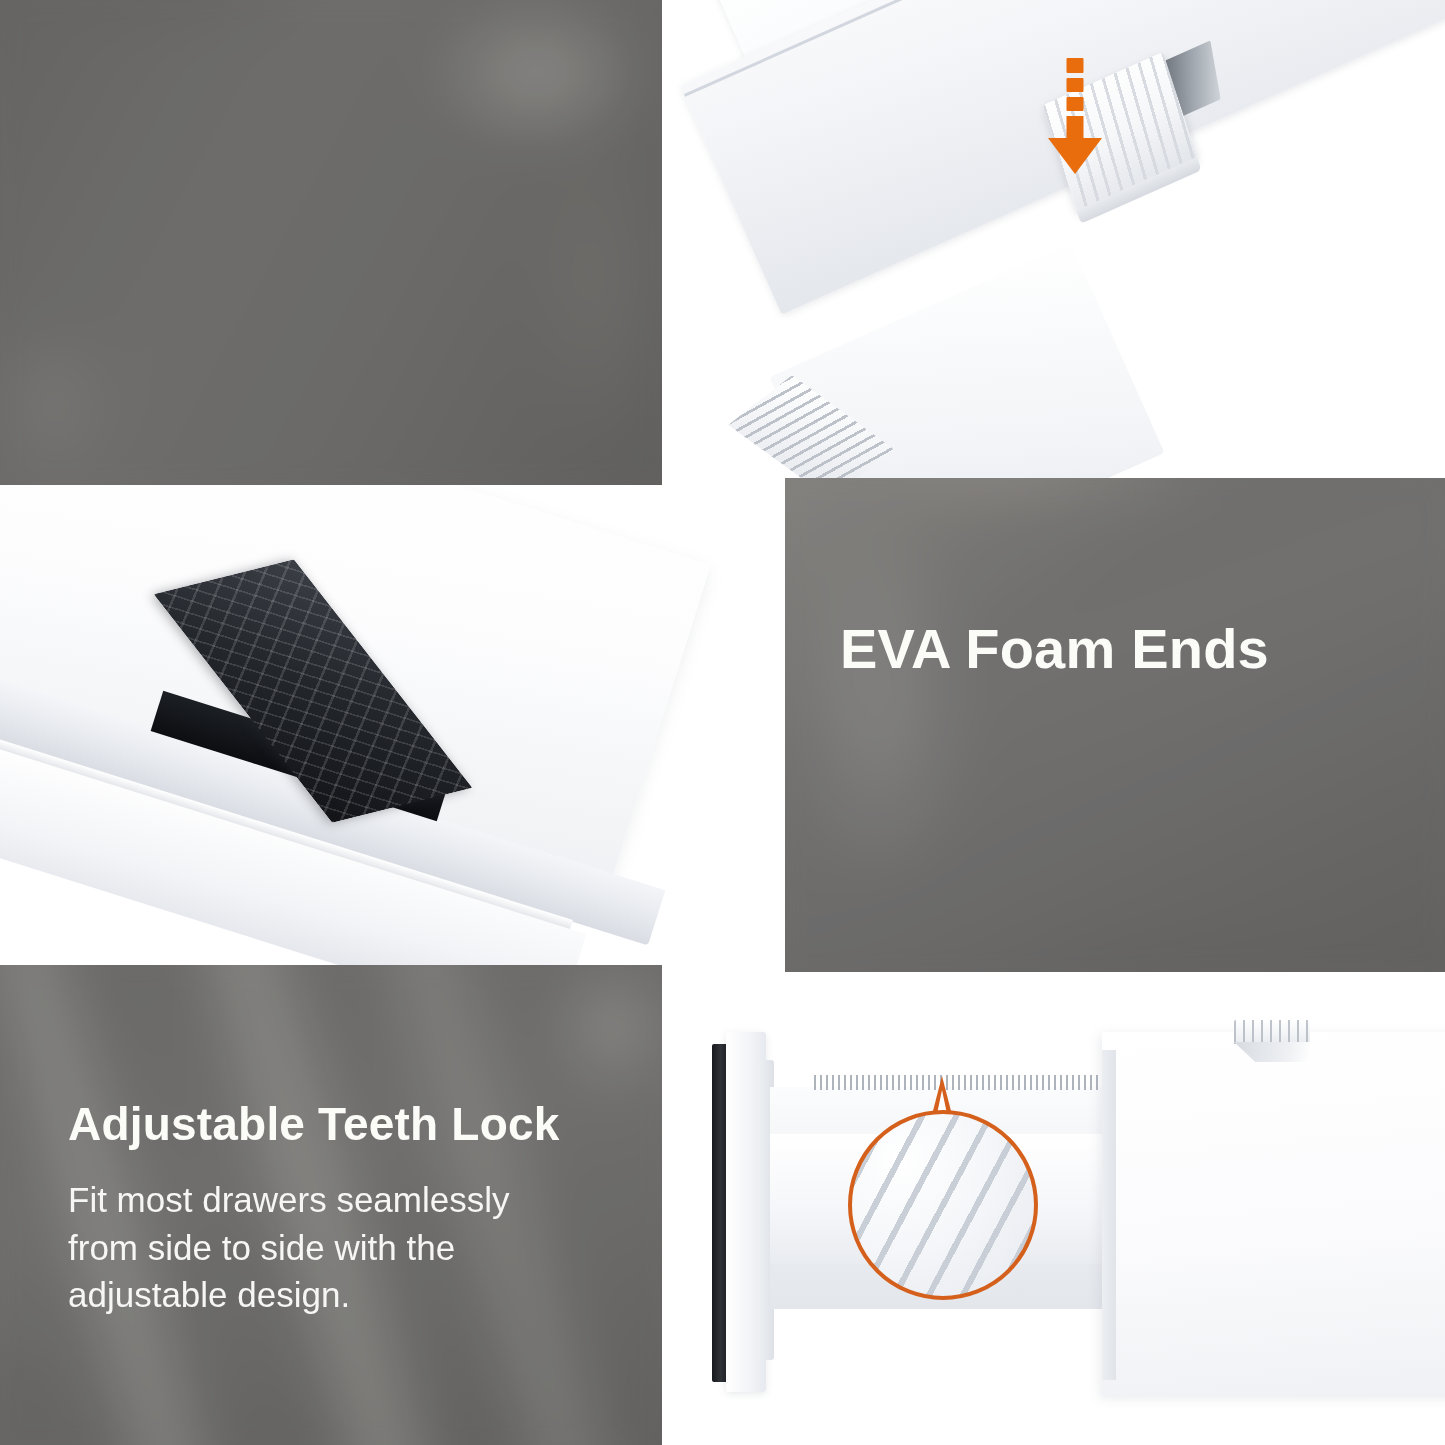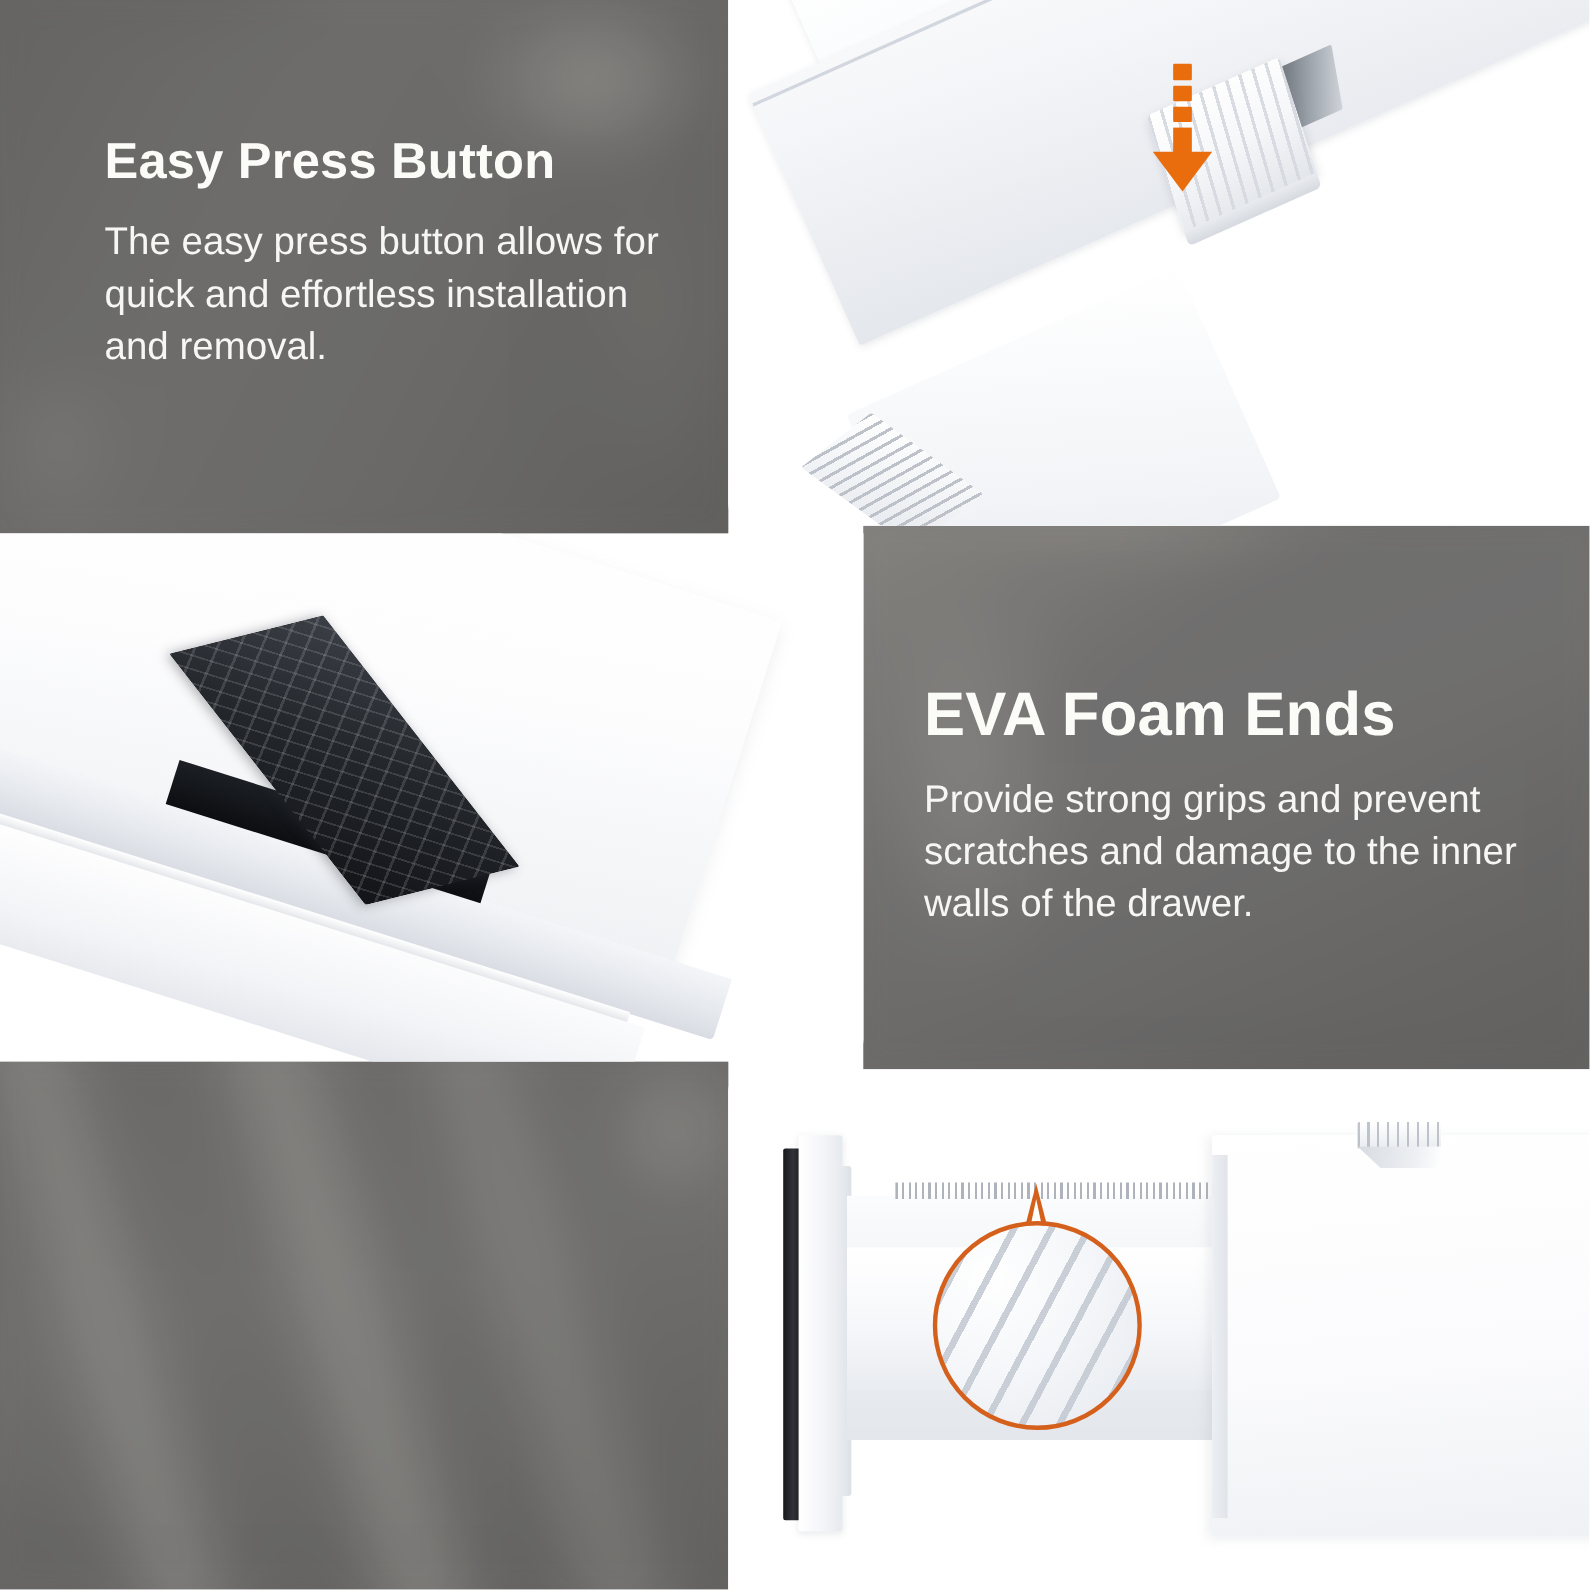--- a/index.html
+++ b/index.html
@@ -368,24 +368,20 @@
 </style>
 </head>
 <body>
 
 <div class="canvas">
 
   <div class="dark-panel" style="left:0; top:0; width:662px; height:485px;">
     <div class="tex tex-tl"></div>
   </div>
 
-  <div class="block b-tl" style="left:95px; top:122px; width:540px;">
-    <h2>Easy Press Button</h2>
-    <p>The easy press button allows for quick and effortless installation and removal.</p>
-  </div>
 
   <div class="photo p-tr" style="left:662px; top:0; width:783px; height:478px;">
 
     <div class="divider-body db-top"></div>
     <div class="divider-body db-face"></div>
     <div class="db-seam"></div>
     <div class="corner-block"></div>
     <div class="slot-dark"></div>
     <div class="press-btn"></div>
     <div class="grip-2"></div>
@@ -407,27 +403,30 @@
     <div class="foam-side"></div>
     <div class="foam"></div>
   </div>
 
   <div class="dark-panel" style="left:785px; top:478px; width:660px; height:494px;">
     <div class="tex tex-mr"></div>
   </div>
 
   <div class="block b-mr" style="left:840px; top:620px; width:580px;">
     <h2>EVA Foam Ends</h2>
-    <p>Provide strong grips and prevent scratches and damage to the inner walls of the drawer.</p>
   </div>
 
   <div class="dark-panel" style="left:0; top:965px; width:662px; height:480px;">
     <div class="tex tex-bl"></div>
   </div>
 
+  <div class="block b-bl" style="left:68px; top:1100px; width:560px;">
+    <h2>Adjustable Teeth Lock</h2>
+    <p>Fit most drawers seamlessly from side to side with the adjustable design.</p>
+  </div>
 
   <div class="photo p-br" style="left:662px; top:972px; width:783px; height:473px;">
 
     <div class="br-foam"></div>
     <div class="br-endcap"></div>
     <div class="br-endcap-lip"></div>
     <div class="br-arm"></div>
     <div class="br-arm-mid"></div>
     <div class="br-teeth"></div>
     <div class="br-panel"></div>

